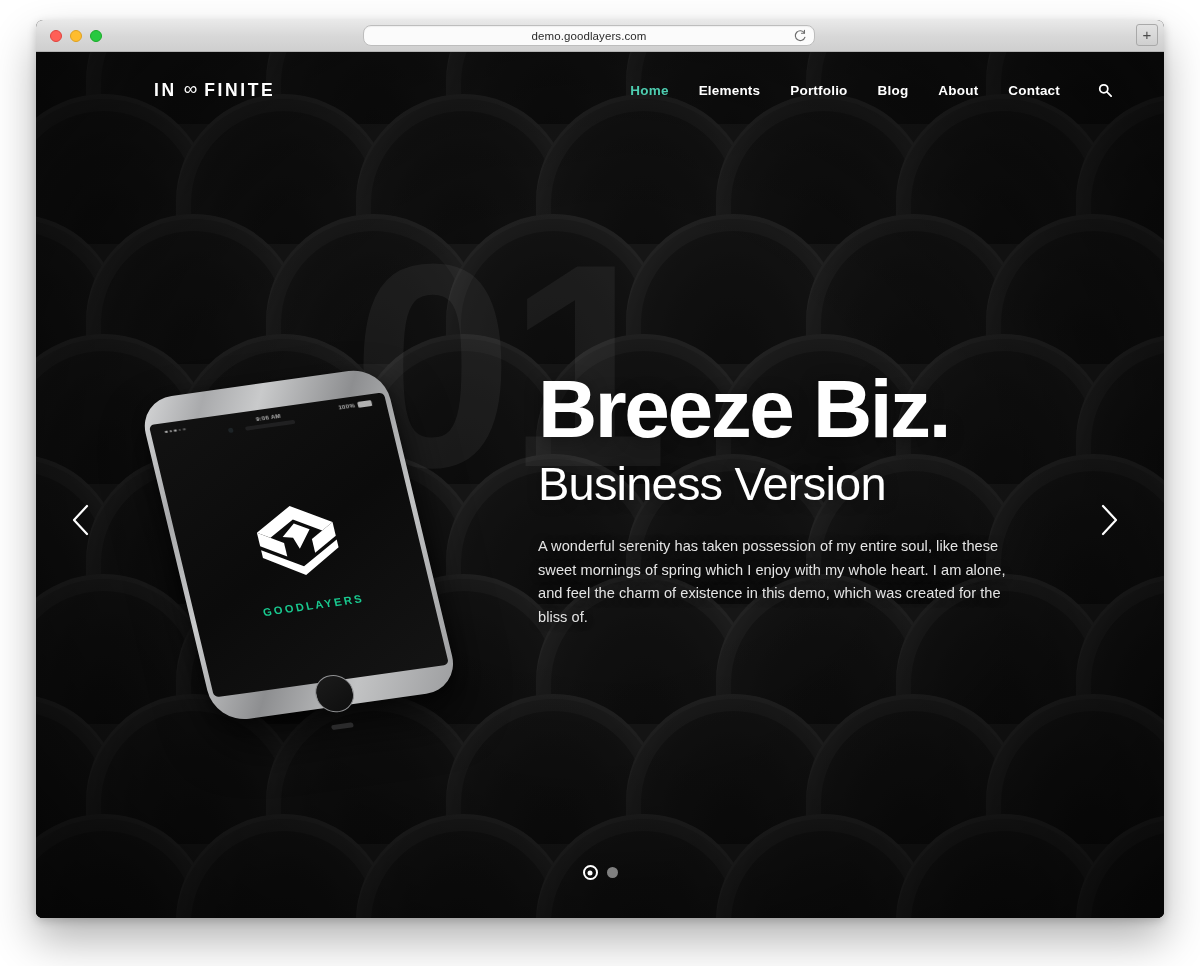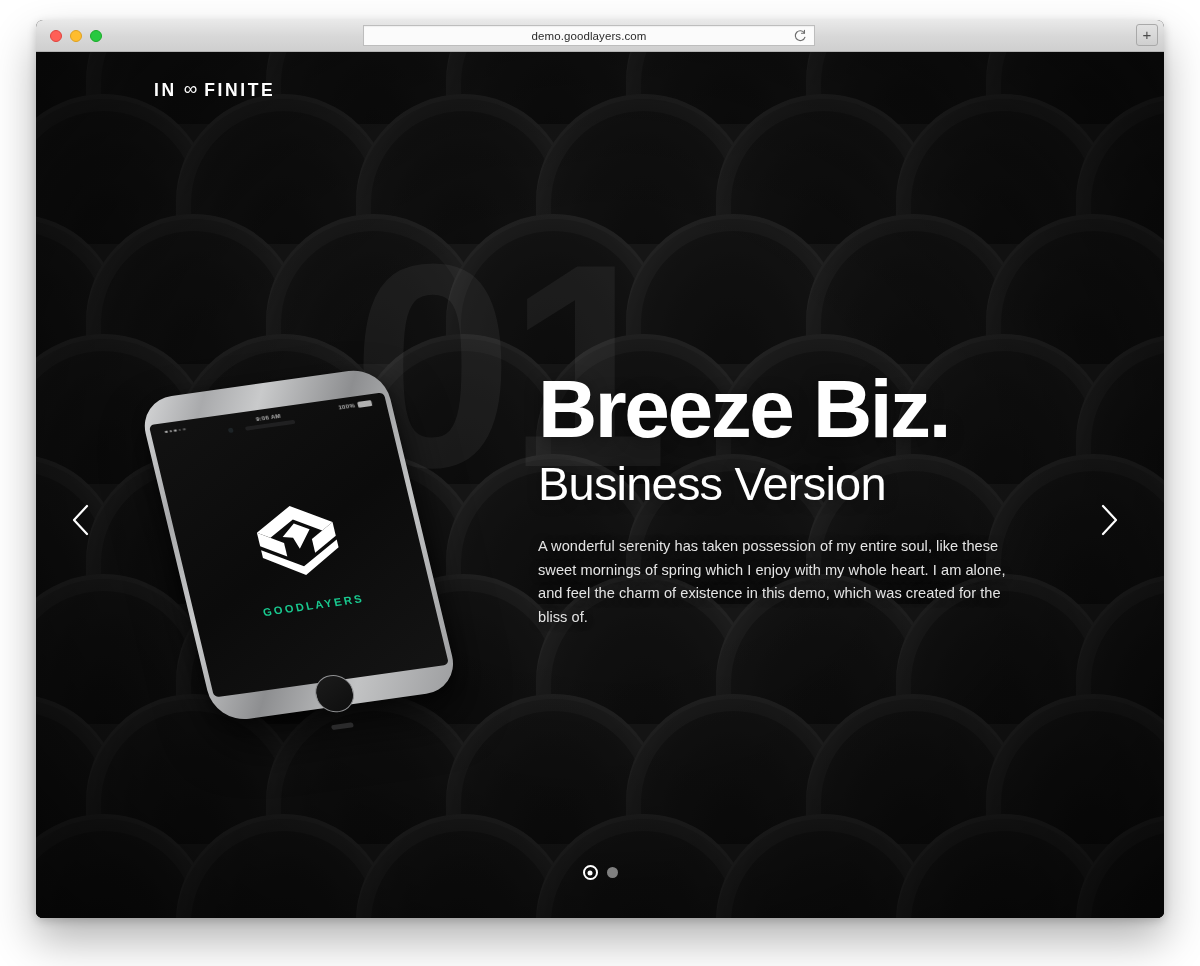--- a/index.html
+++ b/index.html
@@ -31,21 +31,21 @@
   .tl{ width:12px; height:12px; border-radius:50%; display:block; }
   .tl.red{    background:#ff5f57; border:1px solid #e0443e; }
   .tl.yellow{ background:#ffbd2e; border:1px solid #dea123; }
   .tl.green{  background:#28c940; border:1px solid #1aab29; }
 
   #url-bar{
     position:absolute; left:327px; top:5px;
     width:452px; height:21px;
     background:#fbfbfb;
     border:1px solid #bdbdbd;
-    border-radius:0;
+    border-radius:8px;
     box-shadow:inset 0 1px 1px rgba(0,0,0,.05);
   }
   #url-text{
     position:absolute; inset:0;
     line-height:20px; text-align:center;
     font-size:11.5px; color:#2b2b2b;
     letter-spacing:.1px;
   }
   #reload-icon{
     position:absolute; right:7px; top:3px;
@@ -344,20 +344,34 @@
 
     <div id="slide-number">01</div>
 
     <header id="site-header">
       <div id="site-logo">
         <span>IN</span>
         <span id="logo-infinity">∞</span>
         <span>FINITE</span>
       </div>
 
+      <nav id="main-nav">
+        <span class="nav-item active">Home</span>
+        <span class="nav-item">Elements</span>
+        <span class="nav-item">Portfolio</span>
+        <span class="nav-item">Blog</span>
+        <span class="nav-item">About</span>
+        <span class="nav-item">Contact</span>
+        <span id="nav-search-icon">
+          <svg viewBox="0 0 16 16" width="14" height="14" fill="none" stroke="currentColor" stroke-width="2">
+            <circle cx="6.6" cy="6.6" r="4.6"></circle>
+            <line x1="10.2" y1="10.2" x2="15" y2="15" stroke-linecap="round"></line>
+          </svg>
+        </span>
+      </nav>
     </header>
 
     <div id="phone-mockup">
       <div id="phone-body">
         <span class="phone-btn" id="phone-btn-silent"></span>
         <span class="phone-btn" id="phone-btn-volup"></span>
         <span class="phone-btn" id="phone-btn-voldn"></span>
 
         <div id="phone-screen">
           <div id="phone-speaker"></div>

